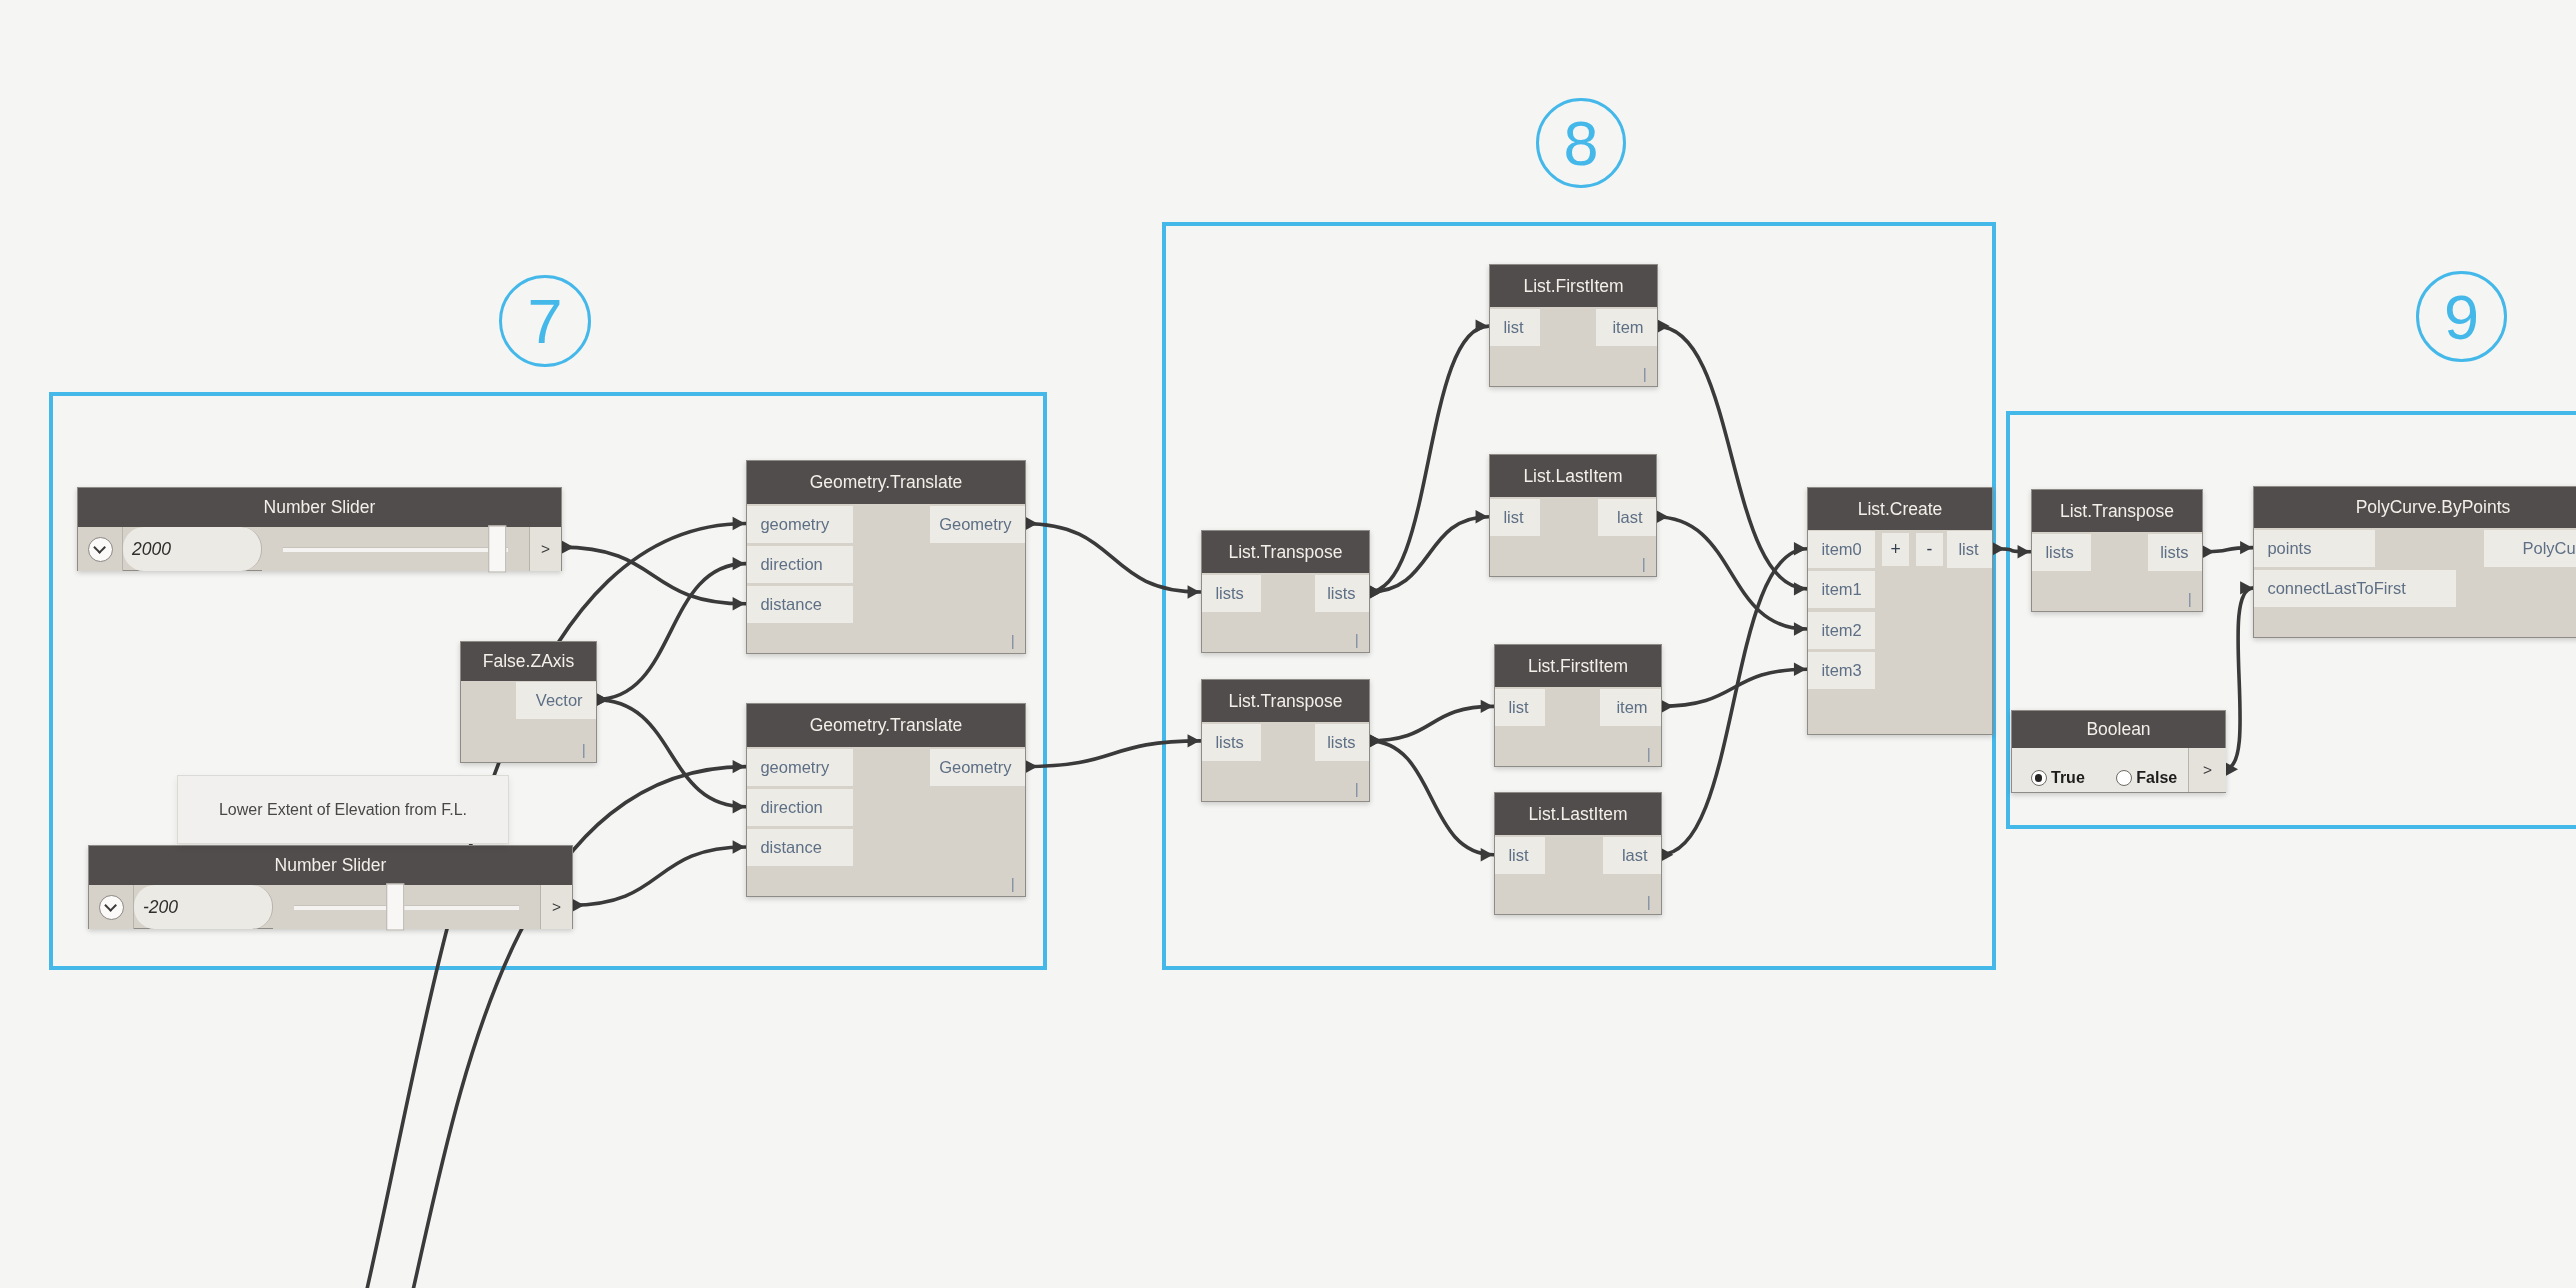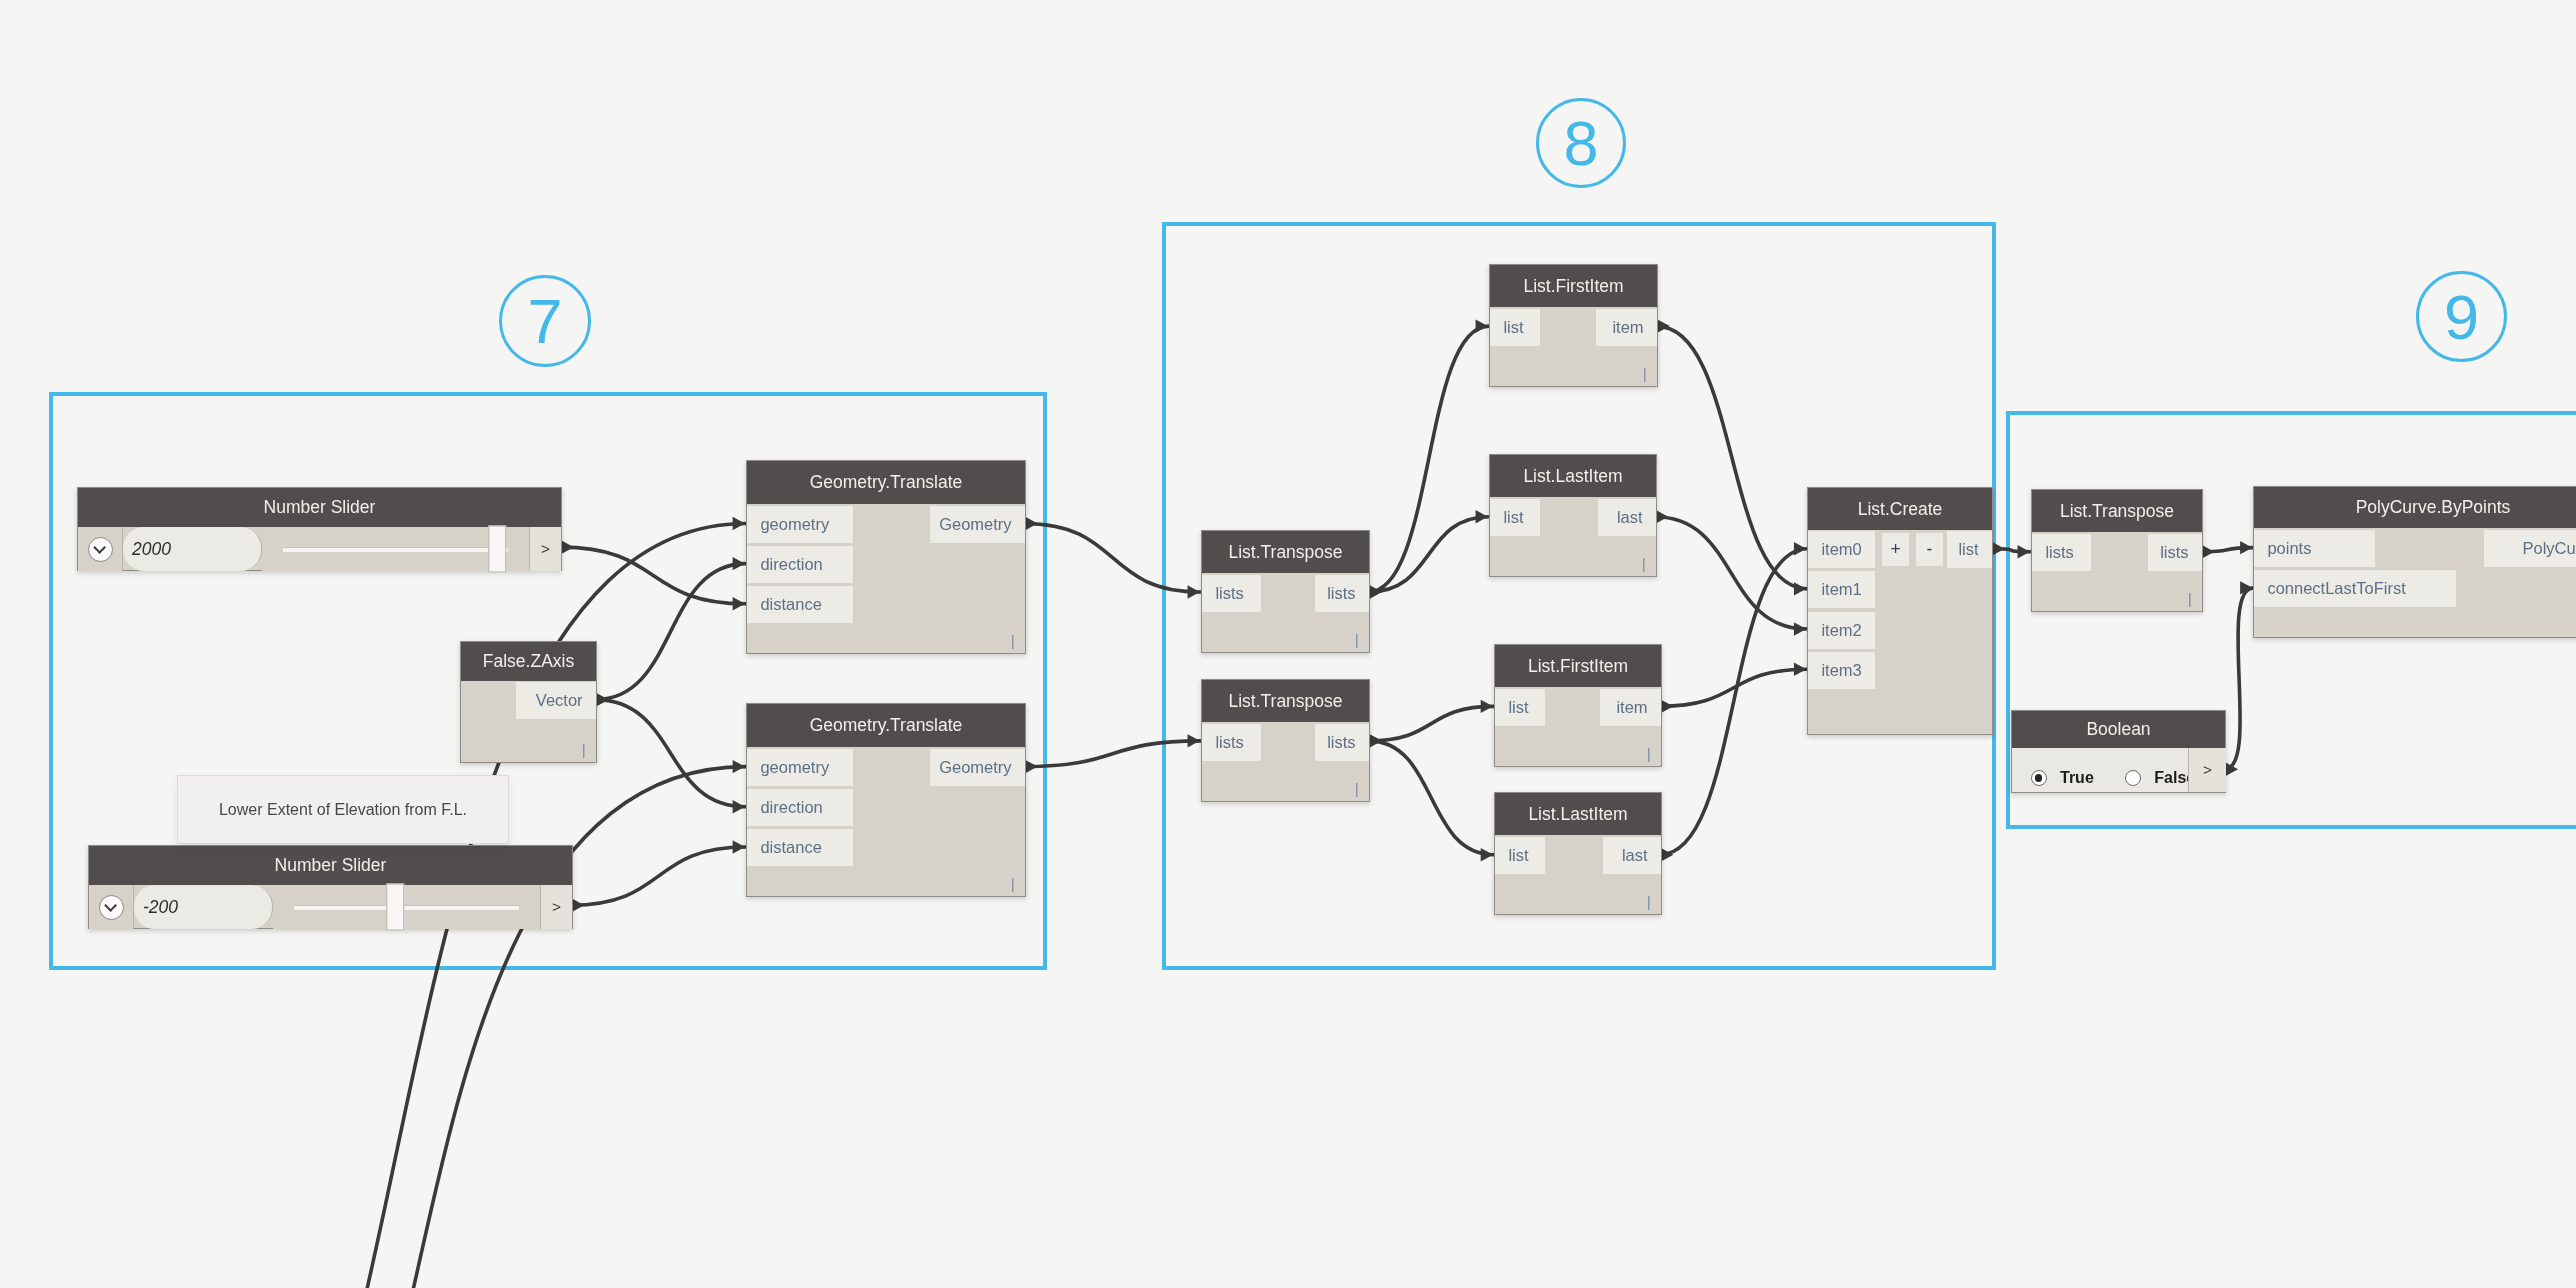--- a/index.html
+++ b/index.html
@@ -31,21 +31,21 @@
   .val-cell{background:#eceae5;border-right:1px solid #b7b3ad;display:flex;align-items:center;
             padding-left:9px;font-size:17.5px;font-style:italic;color:#2f2f2f;border-radius:21px;}
   .track-cell{background:#d6d2c9;}
   .groove{position:absolute;left:20.6px;right:20.6px;top:50%;height:4.1px;margin-top:-2.1px;
           background:#f4f3f1;border-top:1px solid #c6c3bc;}
   .handle{position:absolute;width:17.5px;height:47px;top:50%;transform:translate(-50%,-50%);
           background:#f8f7f5;border:1.5px solid #b3afa8;box-sizing:border-box;}
   .outbtn{background:#e5e2dc;display:flex;align-items:center;justify-content:center;
           font-size:15.5px;color:#3a3a3a;border-left:1px solid #b7b3ad;}
   .radio-strip{background:#eae8e2;display:flex;align-items:center;gap:31px;padding-left:18.5px;}
-  .radio{display:flex;align-items:center;gap:13px;margin-top:16px;}
+  .radio{display:flex;align-items:center;gap:4px;margin-top:16px;}
   .rdot{width:16.5px;height:16.5px;border-radius:50%;border:1.5px solid #6e6a66;background:#fff;
         display:flex;align-items:center;justify-content:center;box-sizing:border-box;}
   .rdot .fill{width:7.2px;height:7.2px;border-radius:50%;background:#262422;}
   .rlabel{font-size:16px;font-weight:bold;color:#1d1d1d;}
   .mini-btn{position:absolute;background:#eceae5;display:flex;align-items:center;justify-content:center;
             font-size:17.5px;color:#33404f;box-sizing:border-box;}
 </style>
 </head>
 <body>
 

